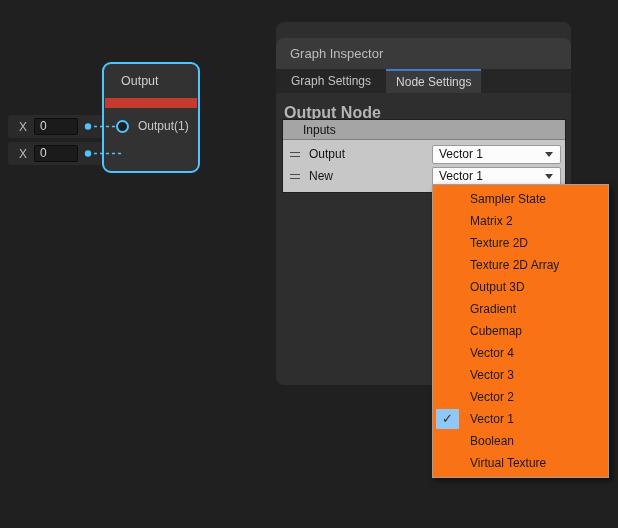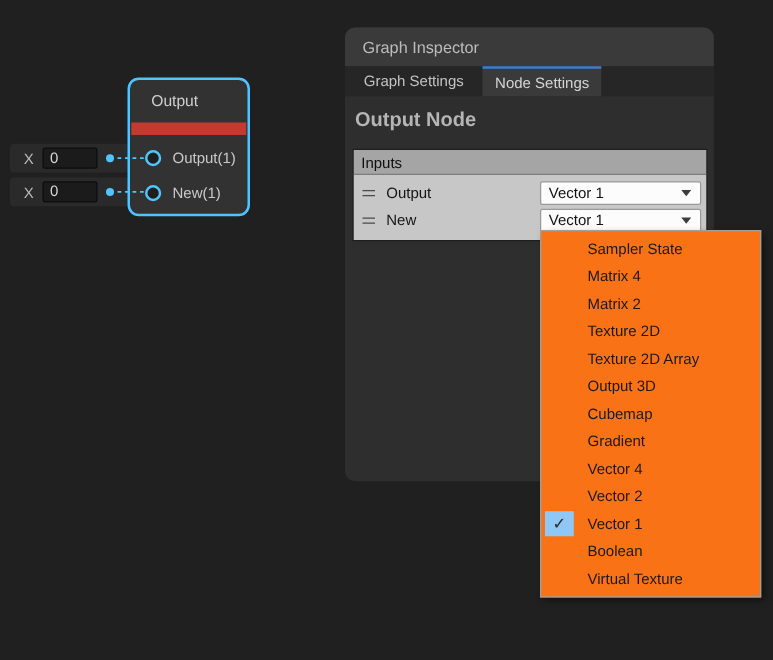--- a/index.html
+++ b/index.html
@@ -49,34 +49,34 @@
   }
   .port-label{color:#c9c9c9; font-size:12px; position:relative; z-index:3;}
 
   
   .inspector{
     position:absolute; left:276px; top:22px; width:295px; height:363px;
     background:#2e2e2e; border-radius:8px;
   }
   .inspector-header{
     height:31px; background:#3a3a3a; border-radius:8px 8px 0 0;
-    line-height:31px; padding-left:14px; color:#bcbcbc; font-size:13px;
+    line-height:31px; padding-left:14px; color:#bcbcbc; font-size:13px;margin-top:16px;
   }
   .tabbar{height:24px; background:#262626; display:flex;}
   .tab{font-size:12px; color:#c2c2c2; line-height:24px; padding:0 15px;}
   .tab.active{
     background:#3a3a3a; border-top:2px solid var(--tabblue);
     line-height:22px; padding:0 10px; color:#d4d4d4;
   }
   .section-title{margin:11px 0 0 8px; color:#b5b5b5; font-size:16px; font-weight:bold;}
 
   .inputs-box{position:absolute; left:6px; top:97px; width:284px; border:1px solid #1f1f1f;}
   .inputs-header{
     height:20px; background:#a5a5a5; border-bottom:1px solid #7d7d7d;
-    color:#101010; font-size:12px; line-height:20px; padding-left:6px;
+    color:#101010; font-size:12px; line-height:20px; padding-left:20px;
   }
   .inputs-body{background:#c7c7c7; padding:3px 4px 5px 0;}
   .input-row{height:22px; display:flex; align-items:center;}
   .drag-handle{width:10px; height:5px; border-top:1px solid #4a4a4a; border-bottom:1px solid #4a4a4a; margin:0 9px 0 7px;}
   .row-label{font-size:12px; color:#141414;}
   .type-dropdown{
     margin-left:auto; width:129px; height:19px;
     background:#fcfcfc; border:1px solid #9a9a9a; border-radius:2px;
     display:flex; align-items:center; font-size:12px; color:#111; padding-left:6px;
   }
@@ -116,24 +116,20 @@
   <div class="x-input">0</div>
 </div>
 
 <div class="node">
   <div class="node-title">Output</div>
   <div class="node-redbar"></div>
   <div class="ports">
     <div class="port-row">
       <span class="port-circle"></span>
       <span class="port-label">Output(1)</span>
-    </div>
-    <div class="port-row">
-      <span class="port-circle"></span>
-      <span class="port-label">New(1)</span>
     </div>
   </div>
 </div>
 
 <svg class="edges" width="618" height="528">
   <line class="edge" x1="88" y1="126.5" x2="122" y2="126.5"></line>
   <line class="edge" x1="88" y1="153.5" x2="122" y2="153.5"></line>
   <circle class="dot" cx="88" cy="126.5" r="3.2"></circle>
   <circle class="dot" cx="88" cy="153.5" r="3.2"></circle>
 </svg>
@@ -169,49 +165,49 @@
   </div>
 </div>
 
 <div class="menu">
     <div class="menu-item">
     
     <span class="menu-label">Sampler State</span>
   </div>
     <div class="menu-item">
     
-    <span class="menu-label">Matrix 4</span>
-  </div>
-    <div class="menu-item">
-    
     <span class="menu-label">Matrix 2</span>
   </div>
     <div class="menu-item">
     
     <span class="menu-label">Texture 2D</span>
   </div>
     <div class="menu-item">
     
     <span class="menu-label">Texture 2D Array</span>
   </div>
     <div class="menu-item">
     
     <span class="menu-label">Output 3D</span>
   </div>
     <div class="menu-item">
     
+    <span class="menu-label">Gradient</span>
+  </div>
+    <div class="menu-item">
+    
     <span class="menu-label">Cubemap</span>
   </div>
     <div class="menu-item">
     
-    <span class="menu-label">Gradient</span>
-  </div>
-    <div class="menu-item">
-    
     <span class="menu-label">Vector 4</span>
+  </div>
+    <div class="menu-item">
+    
+    <span class="menu-label">Vector 3</span>
   </div>
     <div class="menu-item">
     
     <span class="menu-label">Vector 2</span>
   </div>
     <div class="menu-item checked">
     <span class="check-box">✓</span>
     <span class="menu-label">Vector 1</span>
   </div>
     <div class="menu-item">

